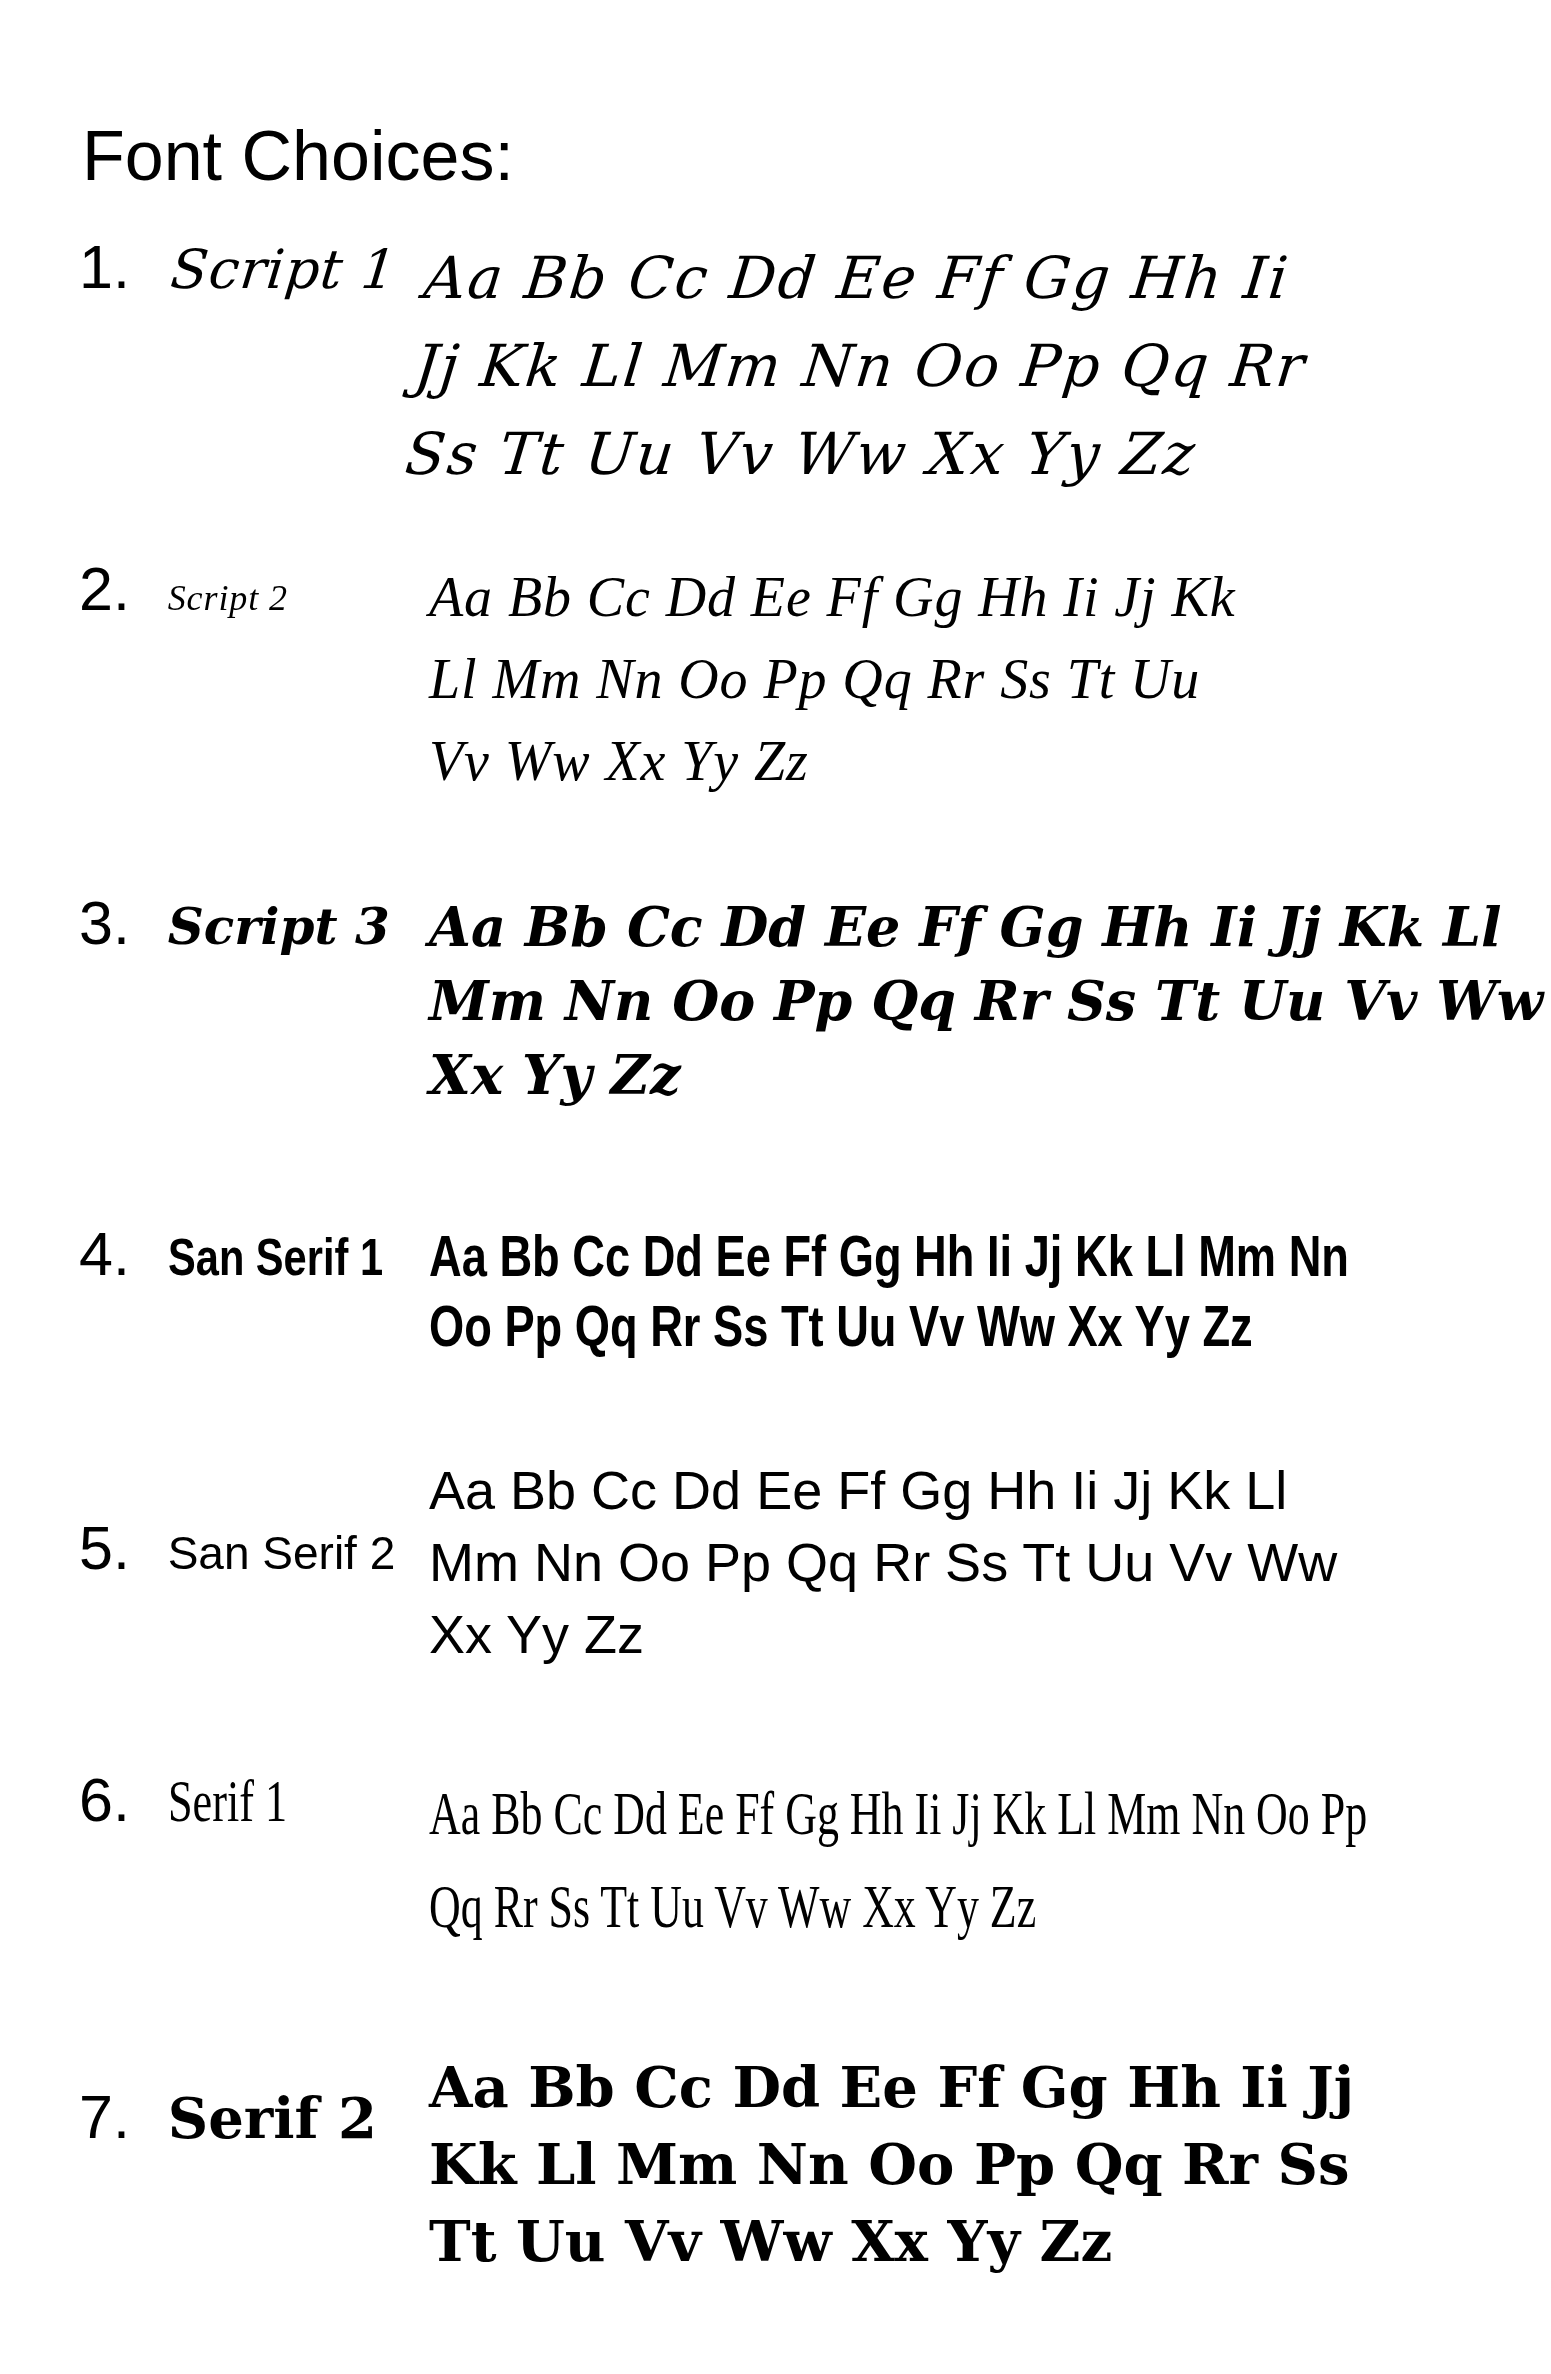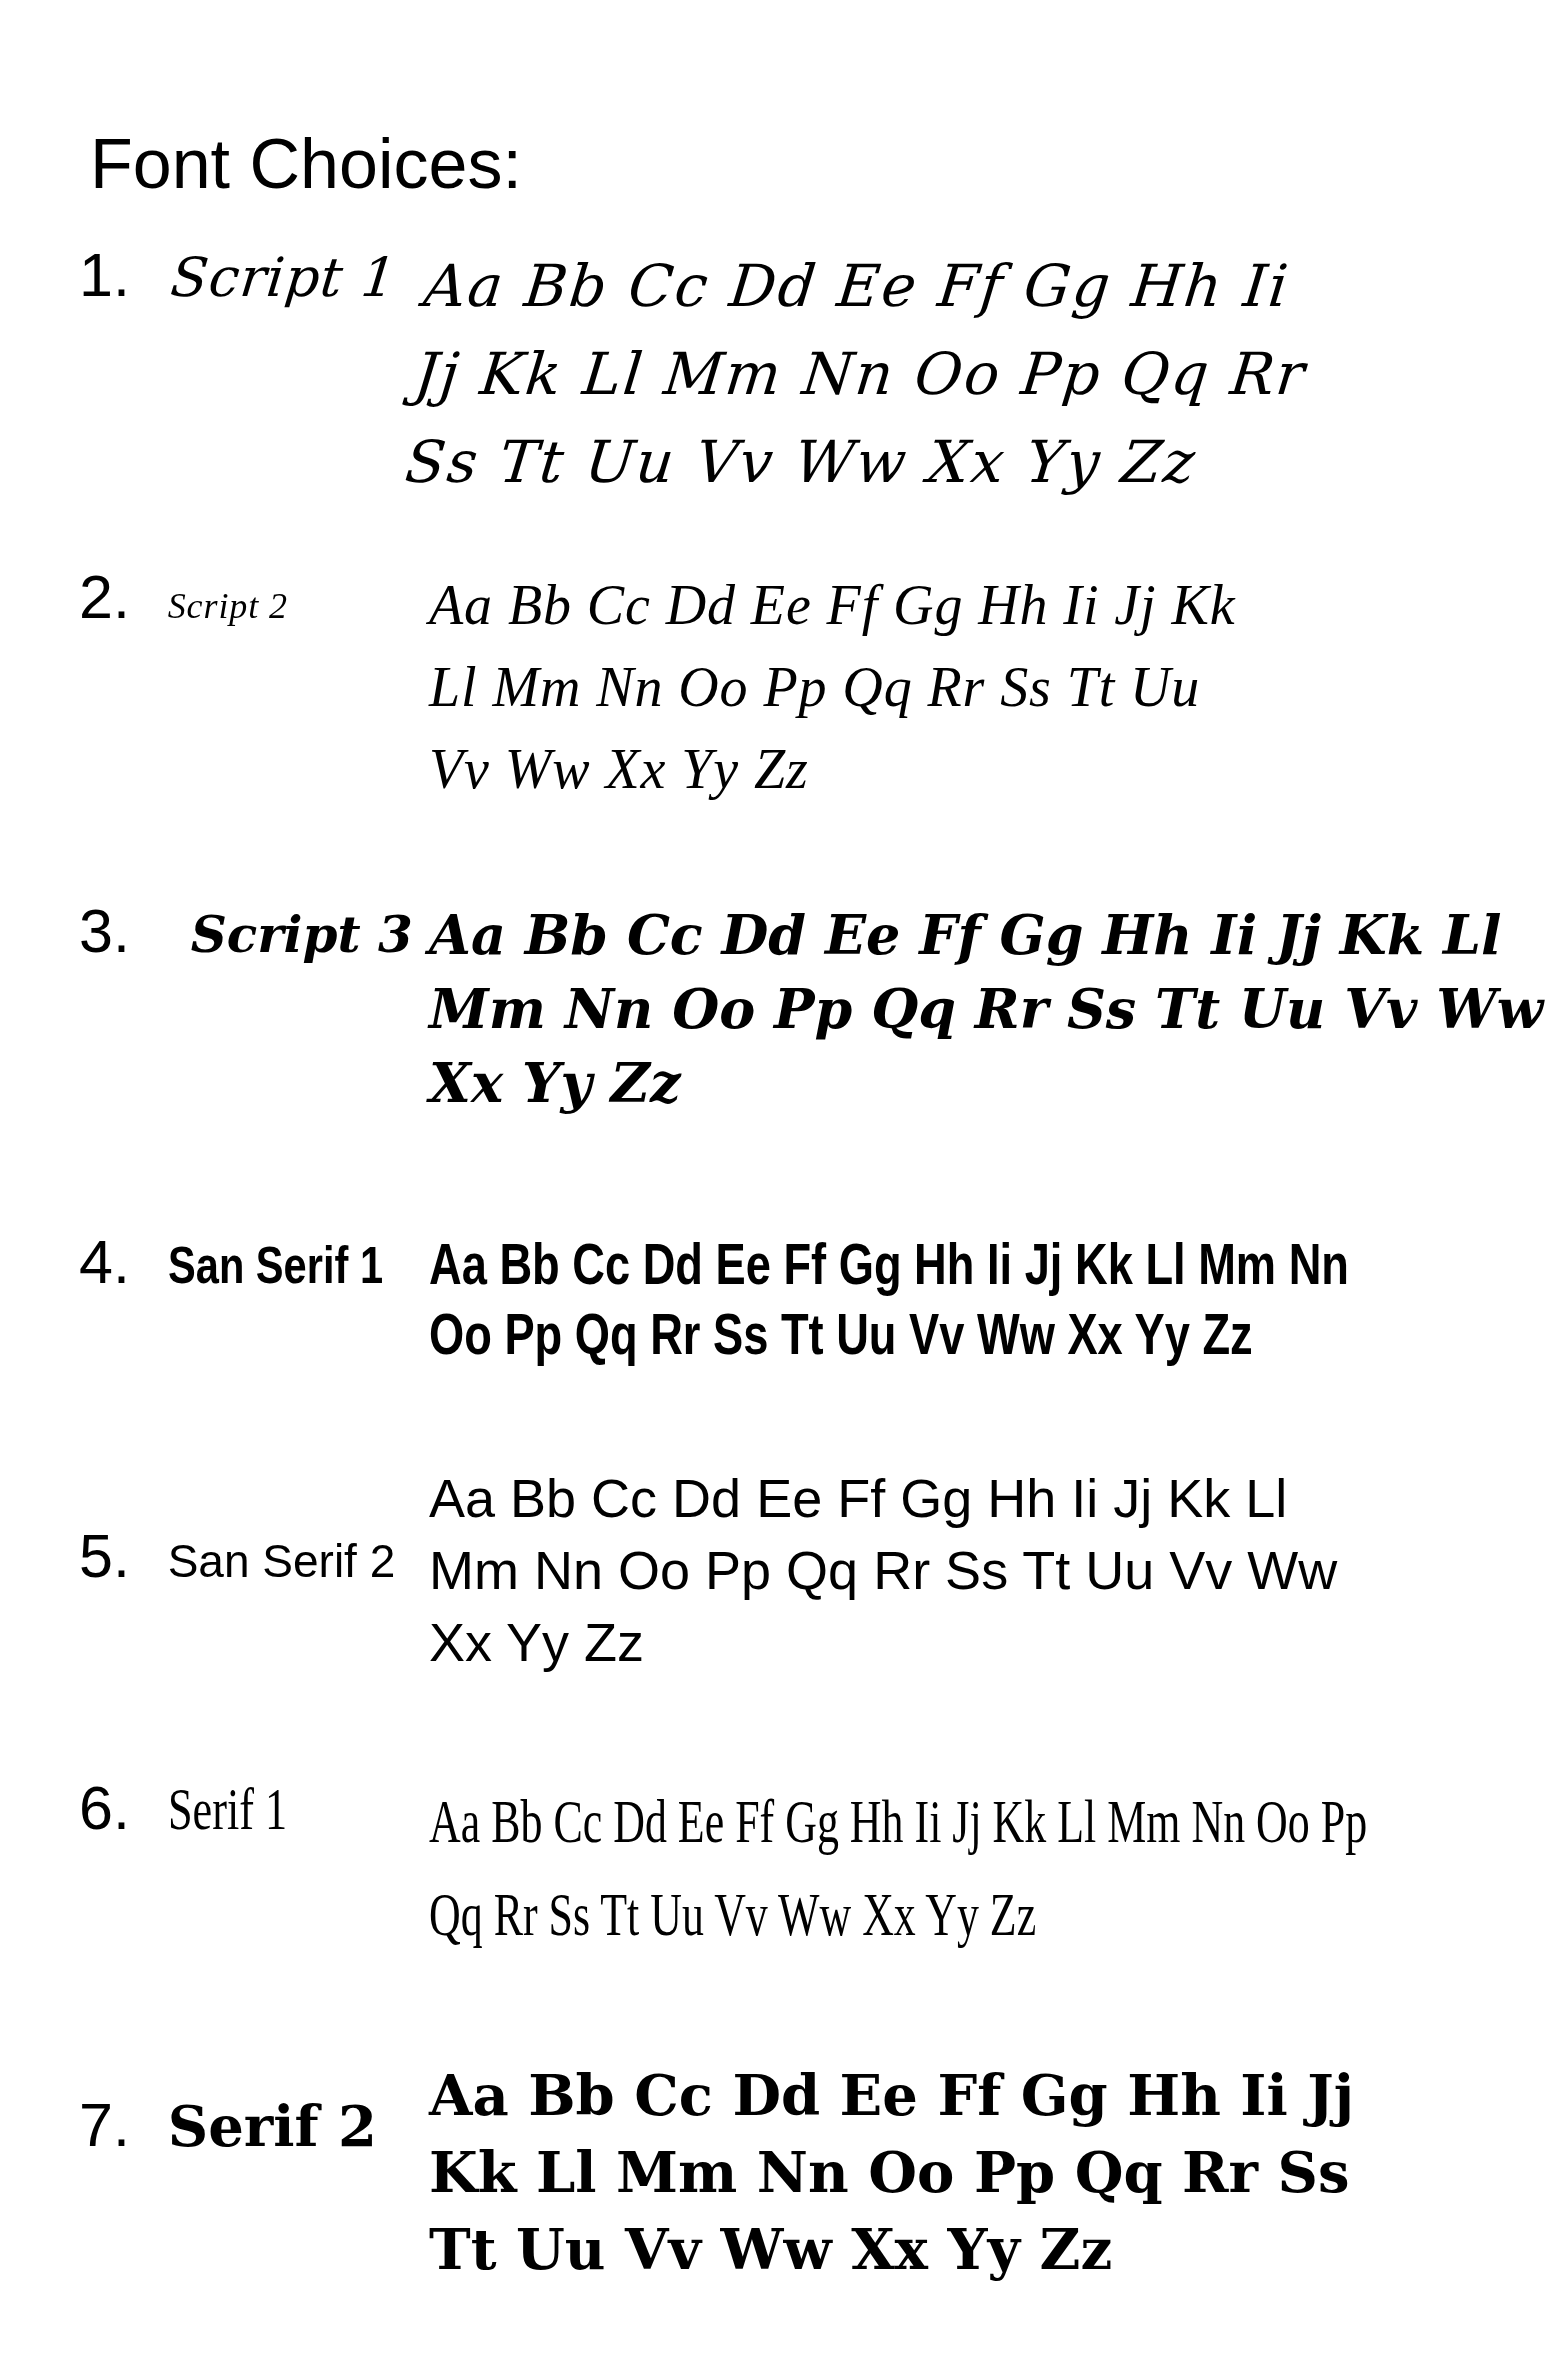--- a/index.html
+++ b/index.html
@@ -4,21 +4,21 @@
 <style>
   html,body{margin:0;padding:0;background:#ffffff;}
   .page{
     position:relative;
     width:1552px;height:2375px;
     background:#ffffff;color:#000000;
     overflow:hidden;
     font-family:"Liberation Sans", sans-serif;
   }
   .title{
-    margin:8px;
+    margin:0;
     padding:117px 0 0 82px;
     font-family:"Liberation Sans", sans-serif;
     font-weight:400;
     font-size:70px;
     line-height:1.12;
     color:#000000;
   }
   .list{display:block;}
   .item{
     display:flex;
@@ -48,21 +48,21 @@
   .f1 .name{font-family:"DejaVu Serif", serif;font-style:italic;font-size:54px;letter-spacing:0.9px;transform:skewX(-6deg);transform-origin:left bottom;}
   .f1 .alpha{font-family:"DejaVu Serif", serif;font-style:italic;font-size:58px;line-height:88px;letter-spacing:1.9px;transform:skewX(-6deg);transform-origin:left top;}
 
   
   .f2{margin-top:58px;}
   .f2 .name{font-family:"Liberation Serif", serif;font-style:italic;font-size:36px;letter-spacing:0.9px;}
   .f2 .alpha{font-family:"Liberation Serif", serif;font-style:italic;font-size:56px;line-height:82px;letter-spacing:0.9px;}
 
   
   .f3{margin-top:88px;}
-  .f3 .name{font-family:"DejaVu Serif", serif;font-style:italic;font-weight:700;font-size:50px;margin-left:23px;}
+  .f3 .name{font-family:"DejaVu Serif", serif;font-style:italic;font-weight:700;font-size:50px;}
   .f3 .alpha{font-family:"DejaVu Serif", serif;font-style:italic;font-weight:700;font-size:54px;line-height:74px;}
 
   
   .f4{margin-top:109px;}
   .f4 .name{font-family:"Liberation Sans", sans-serif;font-weight:700;font-size:52px;transform:scaleX(0.8);transform-origin:left bottom;}
   .f4 .alpha{font-family:"Liberation Sans", sans-serif;font-weight:700;font-size:58px;line-height:70px;transform:scaleX(0.78);transform-origin:left top;}
 
   
   .f5{margin-top:93px;}
   .f5 .label-cell{align-self:center;margin-bottom:28px;}

